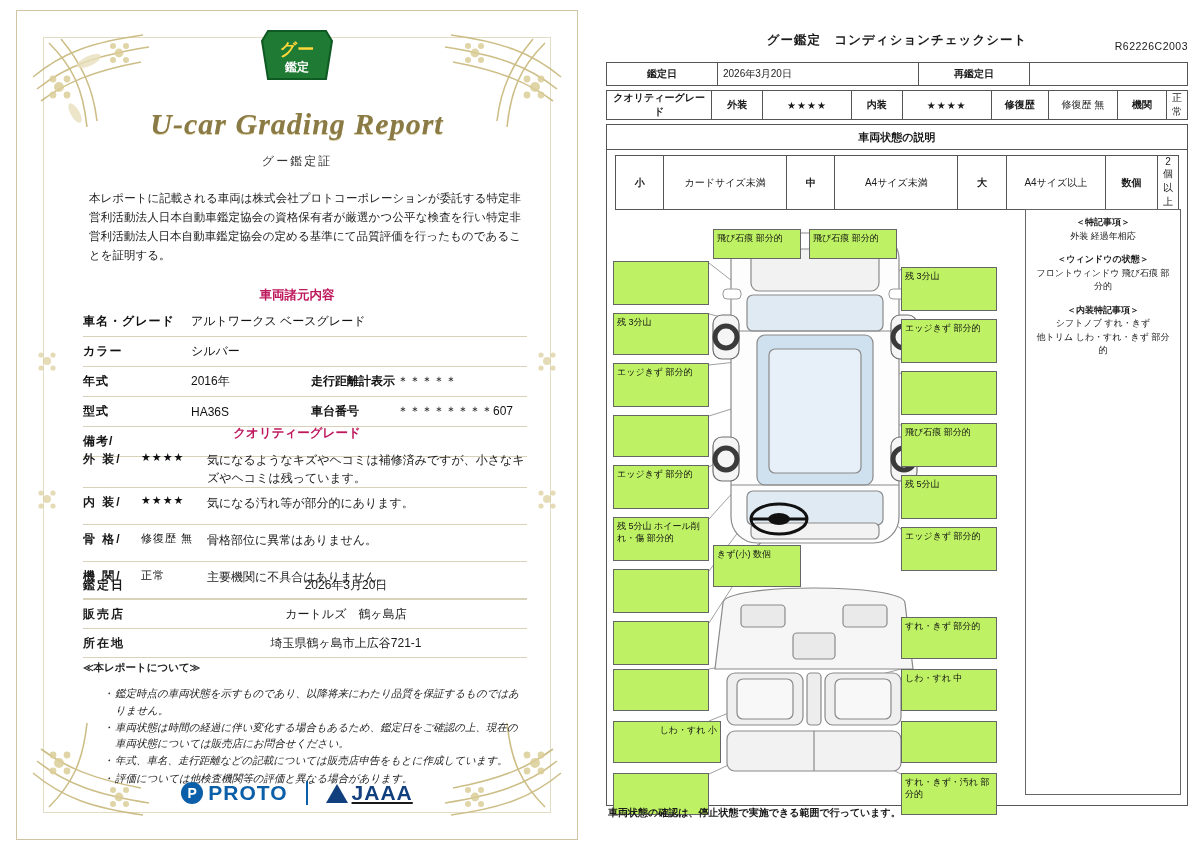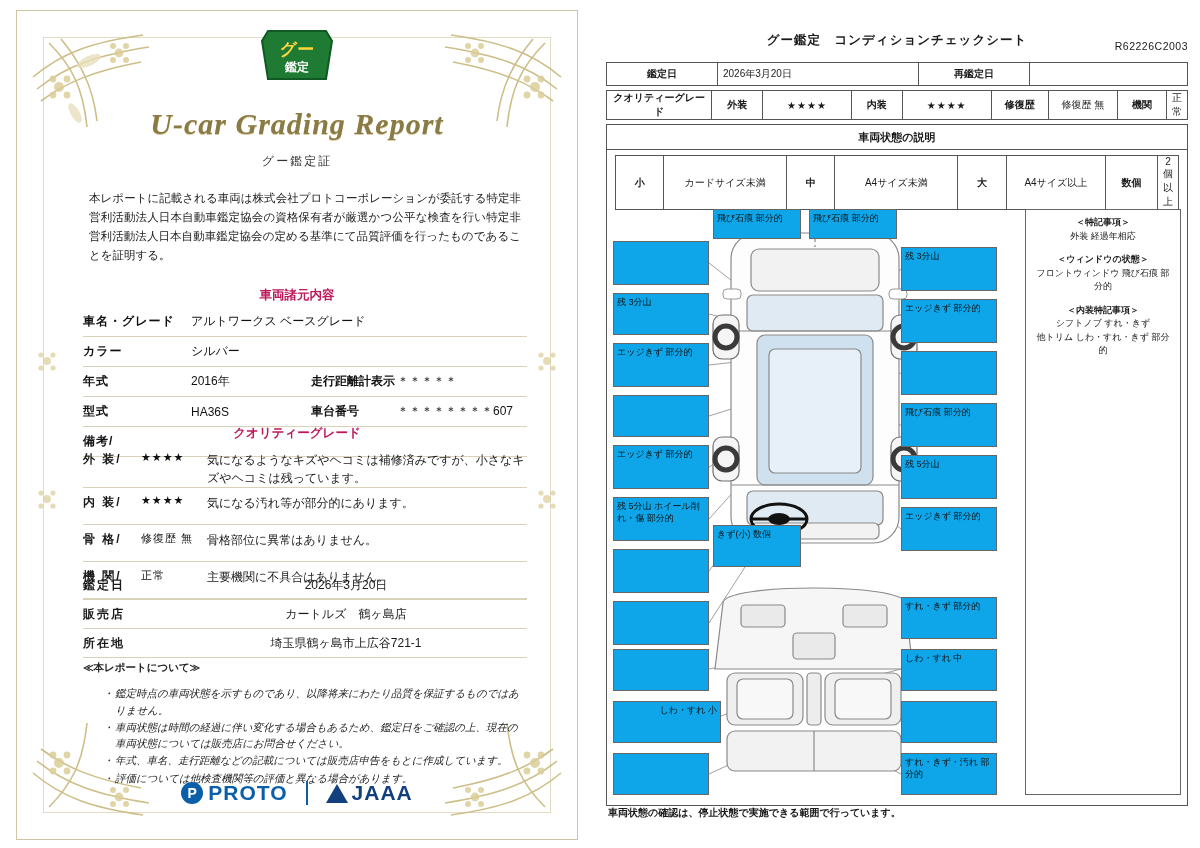--- a/index.html
+++ b/index.html
@@ -104,21 +104,21 @@
     display:flex;justify-content:center;align-items:center;gap:18px;
   }
   .logo-proto{display:flex;align-items:center;gap:5px;}
   .pr-mark{
     width:22px;height:22px;border-radius:50%;
     background:#0a5fa8;color:#fff;font-weight:bold;font-size:14px;
     display:flex;align-items:center;justify-content:center;
   }
   .pr-text{font-size:21px;font-weight:bold;color:#0a5fa8;letter-spacing:1px;}
   .sep-bar{width:2px;height:24px;background:#0a5fa8;}
-  .jaaa{display:flex;align-items:center;gap:4px;}
+  .jaaa{display:flex;align-items:center;gap:4px;text-decoration:underline;}
   .jaaa-mark{width:0;height:0;border-left:11px solid transparent;border-right:11px solid transparent;border-bottom:19px solid #12407e;}
   .jaaa-text{font-size:21px;font-weight:bold;color:#12407e;letter-spacing:1px;}
 
   
   .right{
     position:absolute;left:604px;top:10px;width:586px;height:828px;
     font-size:10px;
   }
   .r-title{
     position:absolute;left:0;right:0;top:22px;text-align:center;
@@ -153,23 +153,24 @@
   .legend-note{
     position:absolute;left:8px;top:58px;width:470px;
     font-size:9px;line-height:1.45;font-weight:bold;
   }
 
   
   .diagram{
     position:absolute;left:6px;top:84px;width:406px;height:586px;
   }
   .cell{
-    position:absolute;border:1px solid #666;background:#0ea5e9;
+    position:absolute;border:1px solid #666;background:#bef264;
     font-size:9px;line-height:1.35;padding:2px 3px;box-sizing:border-box;
     color:#111;
+    margin-top:20px;
   }
   .carwrap{position:absolute;left:82px;top:14px;width:240px;height:330px;}
   .interior{position:absolute;left:76px;top:360px;width:250px;height:210px;}
 
   
   .notecol{
     position:absolute;right:6px;top:84px;width:156px;height:586px;
     border:1px solid #666;padding:6px 7px;box-sizing:border-box;
     font-size:9px;line-height:1.5;text-align:center;
   }

